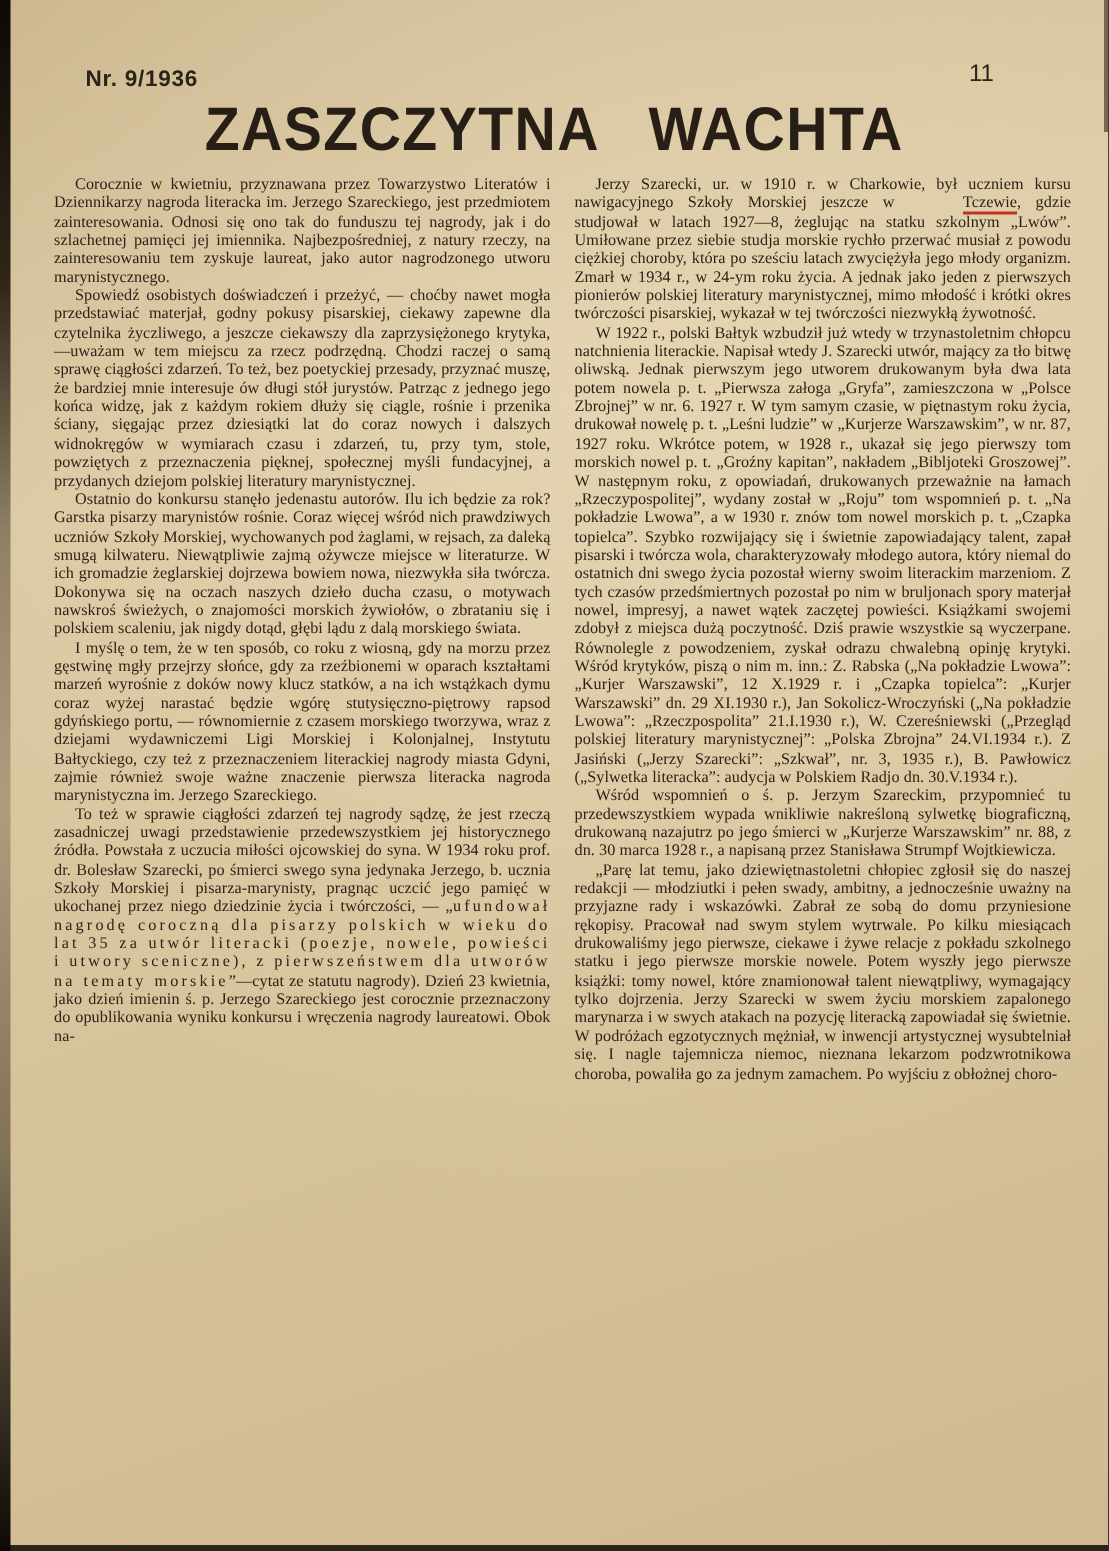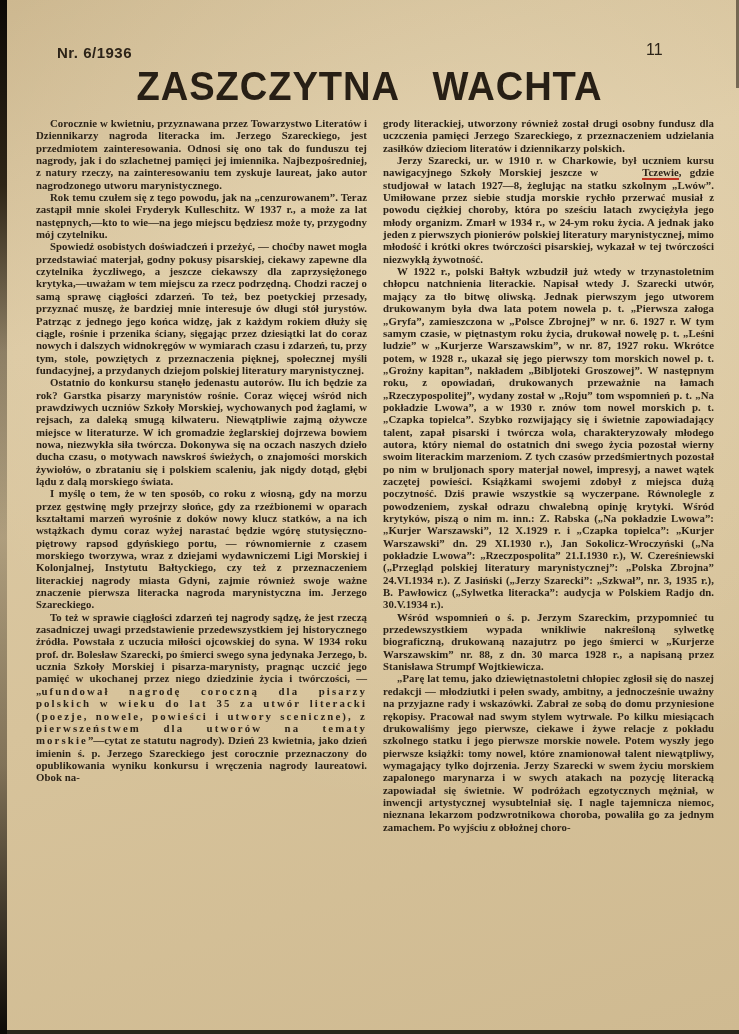--- a/index.html
+++ b/index.html
@@ -54,50 +54,48 @@
     white-space:nowrap;
   }
   .content{
     position:absolute;left:36px;top:117px;width:678px;
     display:flex;gap:16px;
   }
   .col{
     width:331px;
     color:var(--ink);
     font-size:10.8px;line-height:12.35px;
-    font-weight:bold;
+    font-weight:normal;
     text-align:justify;
     letter-spacing:.05px;
   }
   p.para{margin:0;text-indent:14px;}
   p.para.noindent{text-indent:0;}
   .letterspace{letter-spacing:2.1px;}
   .u-red{border-bottom:2px solid var(--red);margin-left:36px;}
 </style>
 </head>
 <body>
 
 <div class="paper"></div>
 <div class="edge-left"></div>
 <div class="edge-bottom"></div>
 <div class="edge-topright"></div>
 
-<div class="header-issue">Nr. 6/1936</div>
+<div class="header-issue">Nr. 9/1936</div>
 <div class="header-page">11</div>
 <div class="title">ZASZCZYTNA WACHTA</div>
 
 <div class="content">
   <div class="col">
       <p class="para">Corocznie w kwietniu, przyznawana przez Towarzystwo Literatów i Dziennikarzy nagroda literacka im. Jerzego Szareckiego, jest przedmiotem zainteresowania. Odnosi się ono tak do funduszu tej nagrody, jak i do szlachetnej pamięci jej imiennika. Najbezpośredniej, z natury rzeczy, na zainteresowaniu tem zyskuje laureat, jako autor nagrodzonego utworu marynistycznego.</p>
-      <p class="para">Rok temu czułem się z tego powodu, jak na „cenzurowanem”. Teraz zastąpił mnie skolei Fryderyk Kulleschitz. W 1937 r., a może za lat następnych,—kto to wie—na jego miejscu będziesz może ty, przygodny mój czytelniku.</p>
       <p class="para">Spowiedź osobistych doświadczeń i przeżyć, — choćby nawet mogła przedstawiać materjał, godny pokusy pisarskiej, ciekawy zapewne dla czytelnika życzliwego, a jeszcze ciekawszy dla zaprzysiężonego krytyka,—uważam w tem miejscu za rzecz podrzędną. Chodzi raczej o samą sprawę ciągłości zdarzeń. To też, bez poetyckiej przesady, przyznać muszę, że bardziej mnie interesuje ów długi stół jurystów. Patrząc z jednego jego końca widzę, jak z każdym rokiem dłuży się ciągle, rośnie i przenika ściany, sięgając przez dziesiątki lat do coraz nowych i dalszych widnokręgów w wymiarach czasu i zdarzeń, tu, przy tym, stole, powziętych z przeznaczenia pięknej, społecznej myśli fundacyjnej, a przydanych dziejom polskiej literatury marynistycznej.</p>
       <p class="para">Ostatnio do konkursu stanęło jedenastu autorów. Ilu ich będzie za rok? Garstka pisarzy marynistów rośnie. Coraz więcej wśród nich prawdziwych uczniów Szkoły Morskiej, wychowanych pod żaglami, w rejsach, za daleką smugą kilwateru. Niewątpliwie zajmą ożywcze miejsce w literaturze. W ich gromadzie żeglarskiej dojrzewa bowiem nowa, niezwykła siła twórcza. Dokonywa się na oczach naszych dzieło ducha czasu, o motywach nawskroś świeżych, o znajomości morskich żywiołów, o zbrataniu się i polskiem scaleniu, jak nigdy dotąd, głębi lądu z dalą morskiego świata.</p>
       <p class="para">I myślę o tem, że w ten sposób, co roku z wiosną, gdy na morzu przez gęstwinę mgły przejrzy słońce, gdy za rzeźbionemi w oparach kształtami marzeń wyrośnie z doków nowy klucz statków, a na ich wstążkach dymu coraz wyżej narastać będzie wgórę stutysięczno-piętrowy rapsod gdyńskiego portu, — równomiernie z czasem morskiego tworzywa, wraz z dziejami wydawniczemi Ligi Morskiej i Kolonjalnej, Instytutu Bałtyckiego, czy też z przeznaczeniem literackiej nagrody miasta Gdyni, zajmie również swoje ważne znaczenie pierwsza literacka nagroda marynistyczna im. Jerzego Szareckiego.</p>
       <p class="para"><span>To też w sprawie ciągłości zdarzeń tej nagrody sądzę, że jest rzeczą zasadniczej uwagi przedstawienie przedewszystkiem jej historycznego źródła. Powstała z uczucia miłości ojcowskiej do syna. W 1934 roku prof. dr. Bolesław Szarecki, po śmierci swego syna jedynaka Jerzego, b. ucznia Szkoły Morskiej i pisarza-marynisty, pragnąc uczcić jego pamięć w ukochanej przez niego dziedzinie życia i twórczości, — „</span><span class="letterspace">ufundował nagrodę coroczną dla pisarzy polskich w wieku do lat 35 za utwór literacki (poezje, nowele, powieści i utwory sceniczne), z pierwszeństwem dla utworów na tematy morskie</span><span>”—cytat ze statutu nagrody). Dzień 23 kwietnia, jako dzień imienin ś. p. Jerzego Szareckiego jest corocznie przeznaczony do opublikowania wyniku konkursu i wręczenia nagrody laureatowi. Obok na-</span></p>
     </div>
   <div class="col">
-      <p class="para noindent">grody literackiej, utworzony również został drugi osobny fundusz dla uczczenia pamięci Jerzego Szareckiego, z przeznaczeniem udzielania zasiłków dzieciom literatów i dziennikarzy polskich.</p>
       <p class="para"><span>Jerzy Szarecki, ur. w 1910 r. w Charkowie, był uczniem kursu nawigacyjnego Szkoły Morskiej jeszcze w </span><span class="u-red">Tczewie</span><span>, gdzie studjował w latach 1927—8, żeglując na statku szkolnym „Lwów”. Umiłowane przez siebie studja morskie rychło przerwać musiał z powodu ciężkiej choroby, która po sześciu latach zwyciężyła jego młody organizm. Zmarł w 1934 r., w 24-ym roku życia. A jednak jako jeden z pierwszych pionierów polskiej literatury marynistycznej, mimo młodość i krótki okres twórczości pisarskiej, wykazał w tej twórczości niezwykłą żywotność.</span></p>
       <p class="para">W 1922 r., polski Bałtyk wzbudził już wtedy w trzynastoletnim chłopcu natchnienia literackie. Napisał wtedy J. Szarecki utwór, mający za tło bitwę oliwską. Jednak pierwszym jego utworem drukowanym była dwa lata potem nowela p. t. „Pierwsza załoga „Gryfa”, zamieszczona w „Polsce Zbrojnej” w nr. 6. 1927 r. W tym samym czasie, w piętnastym roku życia, drukował nowelę p. t. „Leśni ludzie” w „Kurjerze Warszawskim”, w nr. 87, 1927 roku. Wkrótce potem, w 1928 r., ukazał się jego pierwszy tom morskich nowel p. t. „Groźny kapitan”, nakładem „Bibljoteki Groszowej”. W następnym roku, z opowiadań, drukowanych przeważnie na łamach „Rzeczypospolitej”, wydany został w „Roju” tom wspomnień p. t. „Na pokładzie Lwowa”, a w 1930 r. znów tom nowel morskich p. t. „Czapka topielca”. Szybko rozwijający się i świetnie zapowiadający talent, zapał pisarski i twórcza wola, charakteryzowały młodego autora, który niemal do ostatnich dni swego życia pozostał wierny swoim literackim marzeniom. Z tych czasów przedśmiertnych pozostał po nim w bruljonach spory materjał nowel, impresyj, a nawet wątek zaczętej powieści. Książkami swojemi zdobył z miejsca dużą poczytność. Dziś prawie wszystkie są wyczerpane. Równolegle z powodzeniem, zyskał odrazu chwalebną opinję krytyki. Wśród krytyków, piszą o nim m. inn.: Z. Rabska („Na pokładzie Lwowa”: „Kurjer Warszawski”, 12 X.1929 r. i „Czapka topielca”: „Kurjer Warszawski” dn. 29 XI.1930 r.), Jan Sokolicz-Wroczyński („Na pokładzie Lwowa”: „Rzeczpospolita” 21.I.1930 r.), W. Czereśniewski („Przegląd polskiej literatury marynistycznej”: „Polska Zbrojna” 24.VI.1934 r.). Z Jasiński („Jerzy Szarecki”: „Szkwał”, nr. 3, 1935 r.), B. Pawłowicz („Sylwetka literacka”: audycja w Polskiem Radjo dn. 30.V.1934 r.).</p>
       <p class="para">Wśród wspomnień o ś. p. Jerzym Szareckim, przypomnieć tu przedewszystkiem wypada wnikliwie nakreśloną sylwetkę biograficzną, drukowaną nazajutrz po jego śmierci w „Kurjerze Warszawskim” nr. 88, z dn. 30 marca 1928 r., a napisaną przez Stanisława Strumpf Wojtkiewicza.</p>
       <p class="para">„Parę lat temu, jako dziewiętnastoletni chłopiec zgłosił się do naszej redakcji — młodziutki i pełen swady, ambitny, a jednocześnie uważny na przyjazne rady i wskazówki. Zabrał ze sobą do domu przyniesione rękopisy. Pracował nad swym stylem wytrwale. Po kilku miesiącach drukowaliśmy jego pierwsze, ciekawe i żywe relacje z pokładu szkolnego statku i jego pierwsze morskie nowele. Potem wyszły jego pierwsze książki: tomy nowel, które znamionował talent niewątpliwy, wymagający tylko dojrzenia. Jerzy Szarecki w swem życiu morskiem zapalonego marynarza i w swych atakach na pozycję literacką zapowiadał się świetnie. W podróżach egzotycznych mężniał, w inwencji artystycznej wysubtelniał się. I nagle tajemnicza niemoc, nieznana lekarzom podzwrotnikowa choroba, powaliła go za jednym zamachem. Po wyjściu z obłożnej choro-</p>
     </div>
 </div>
 
 </body></html>

